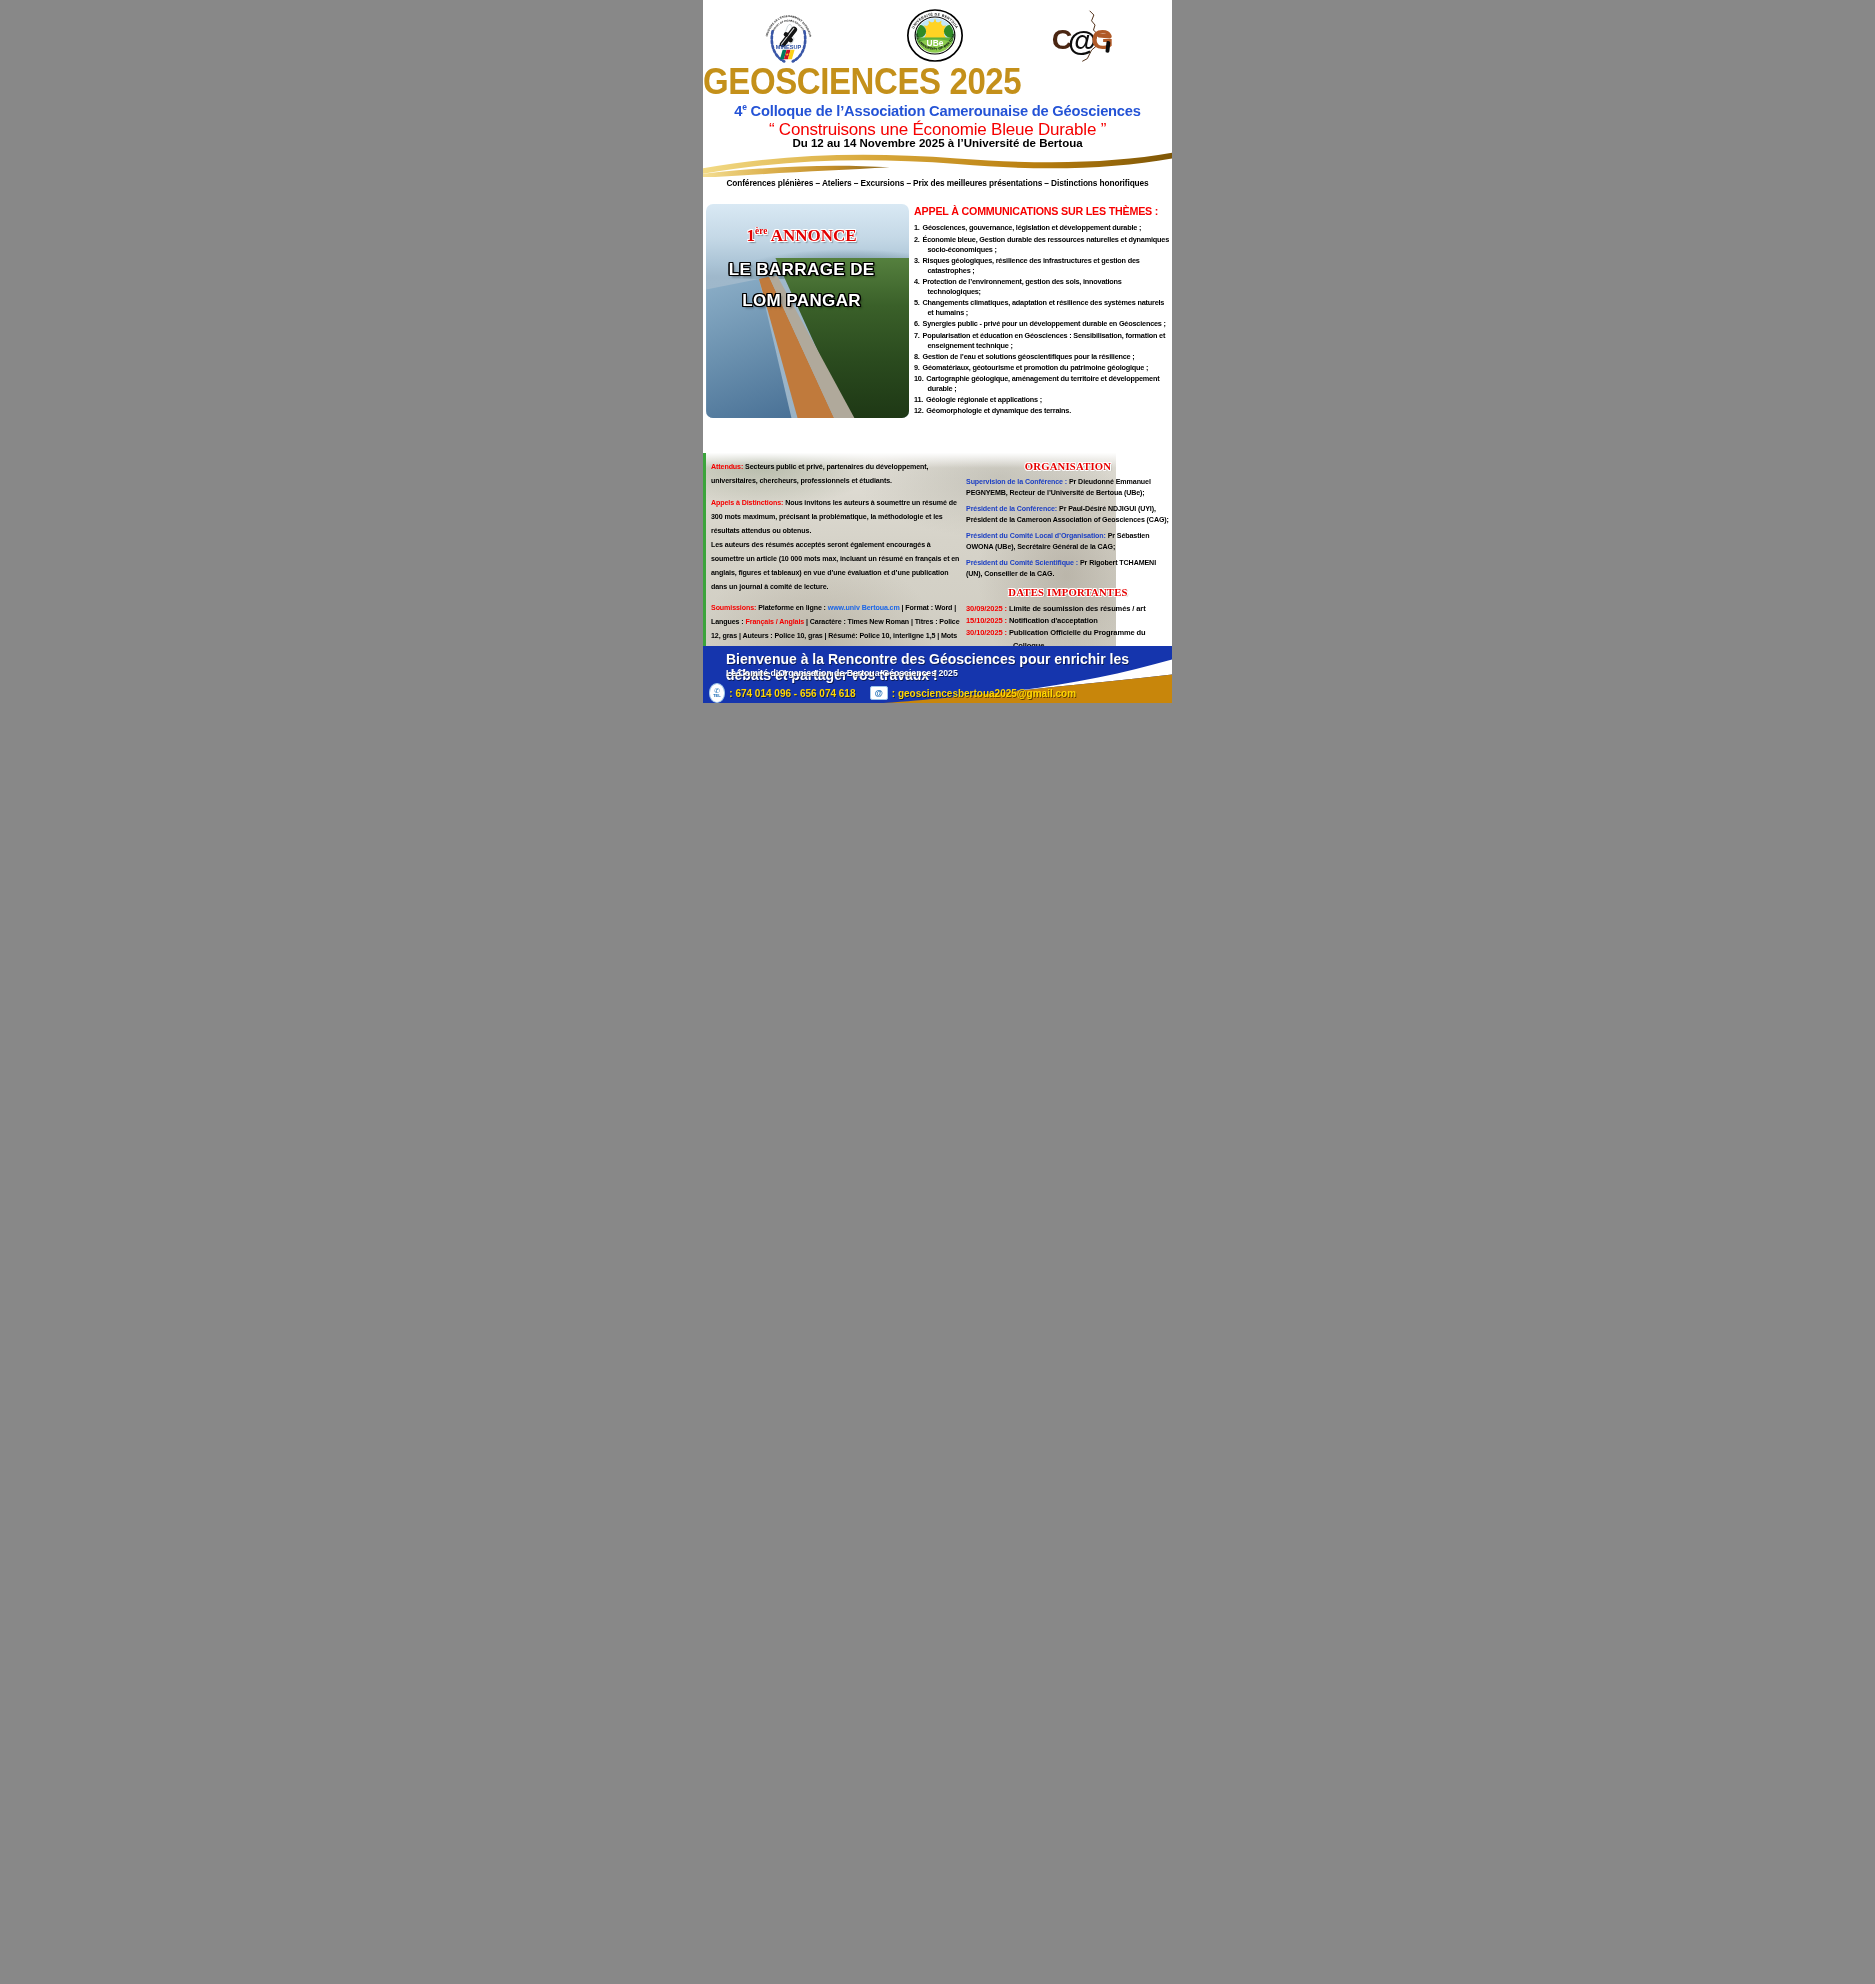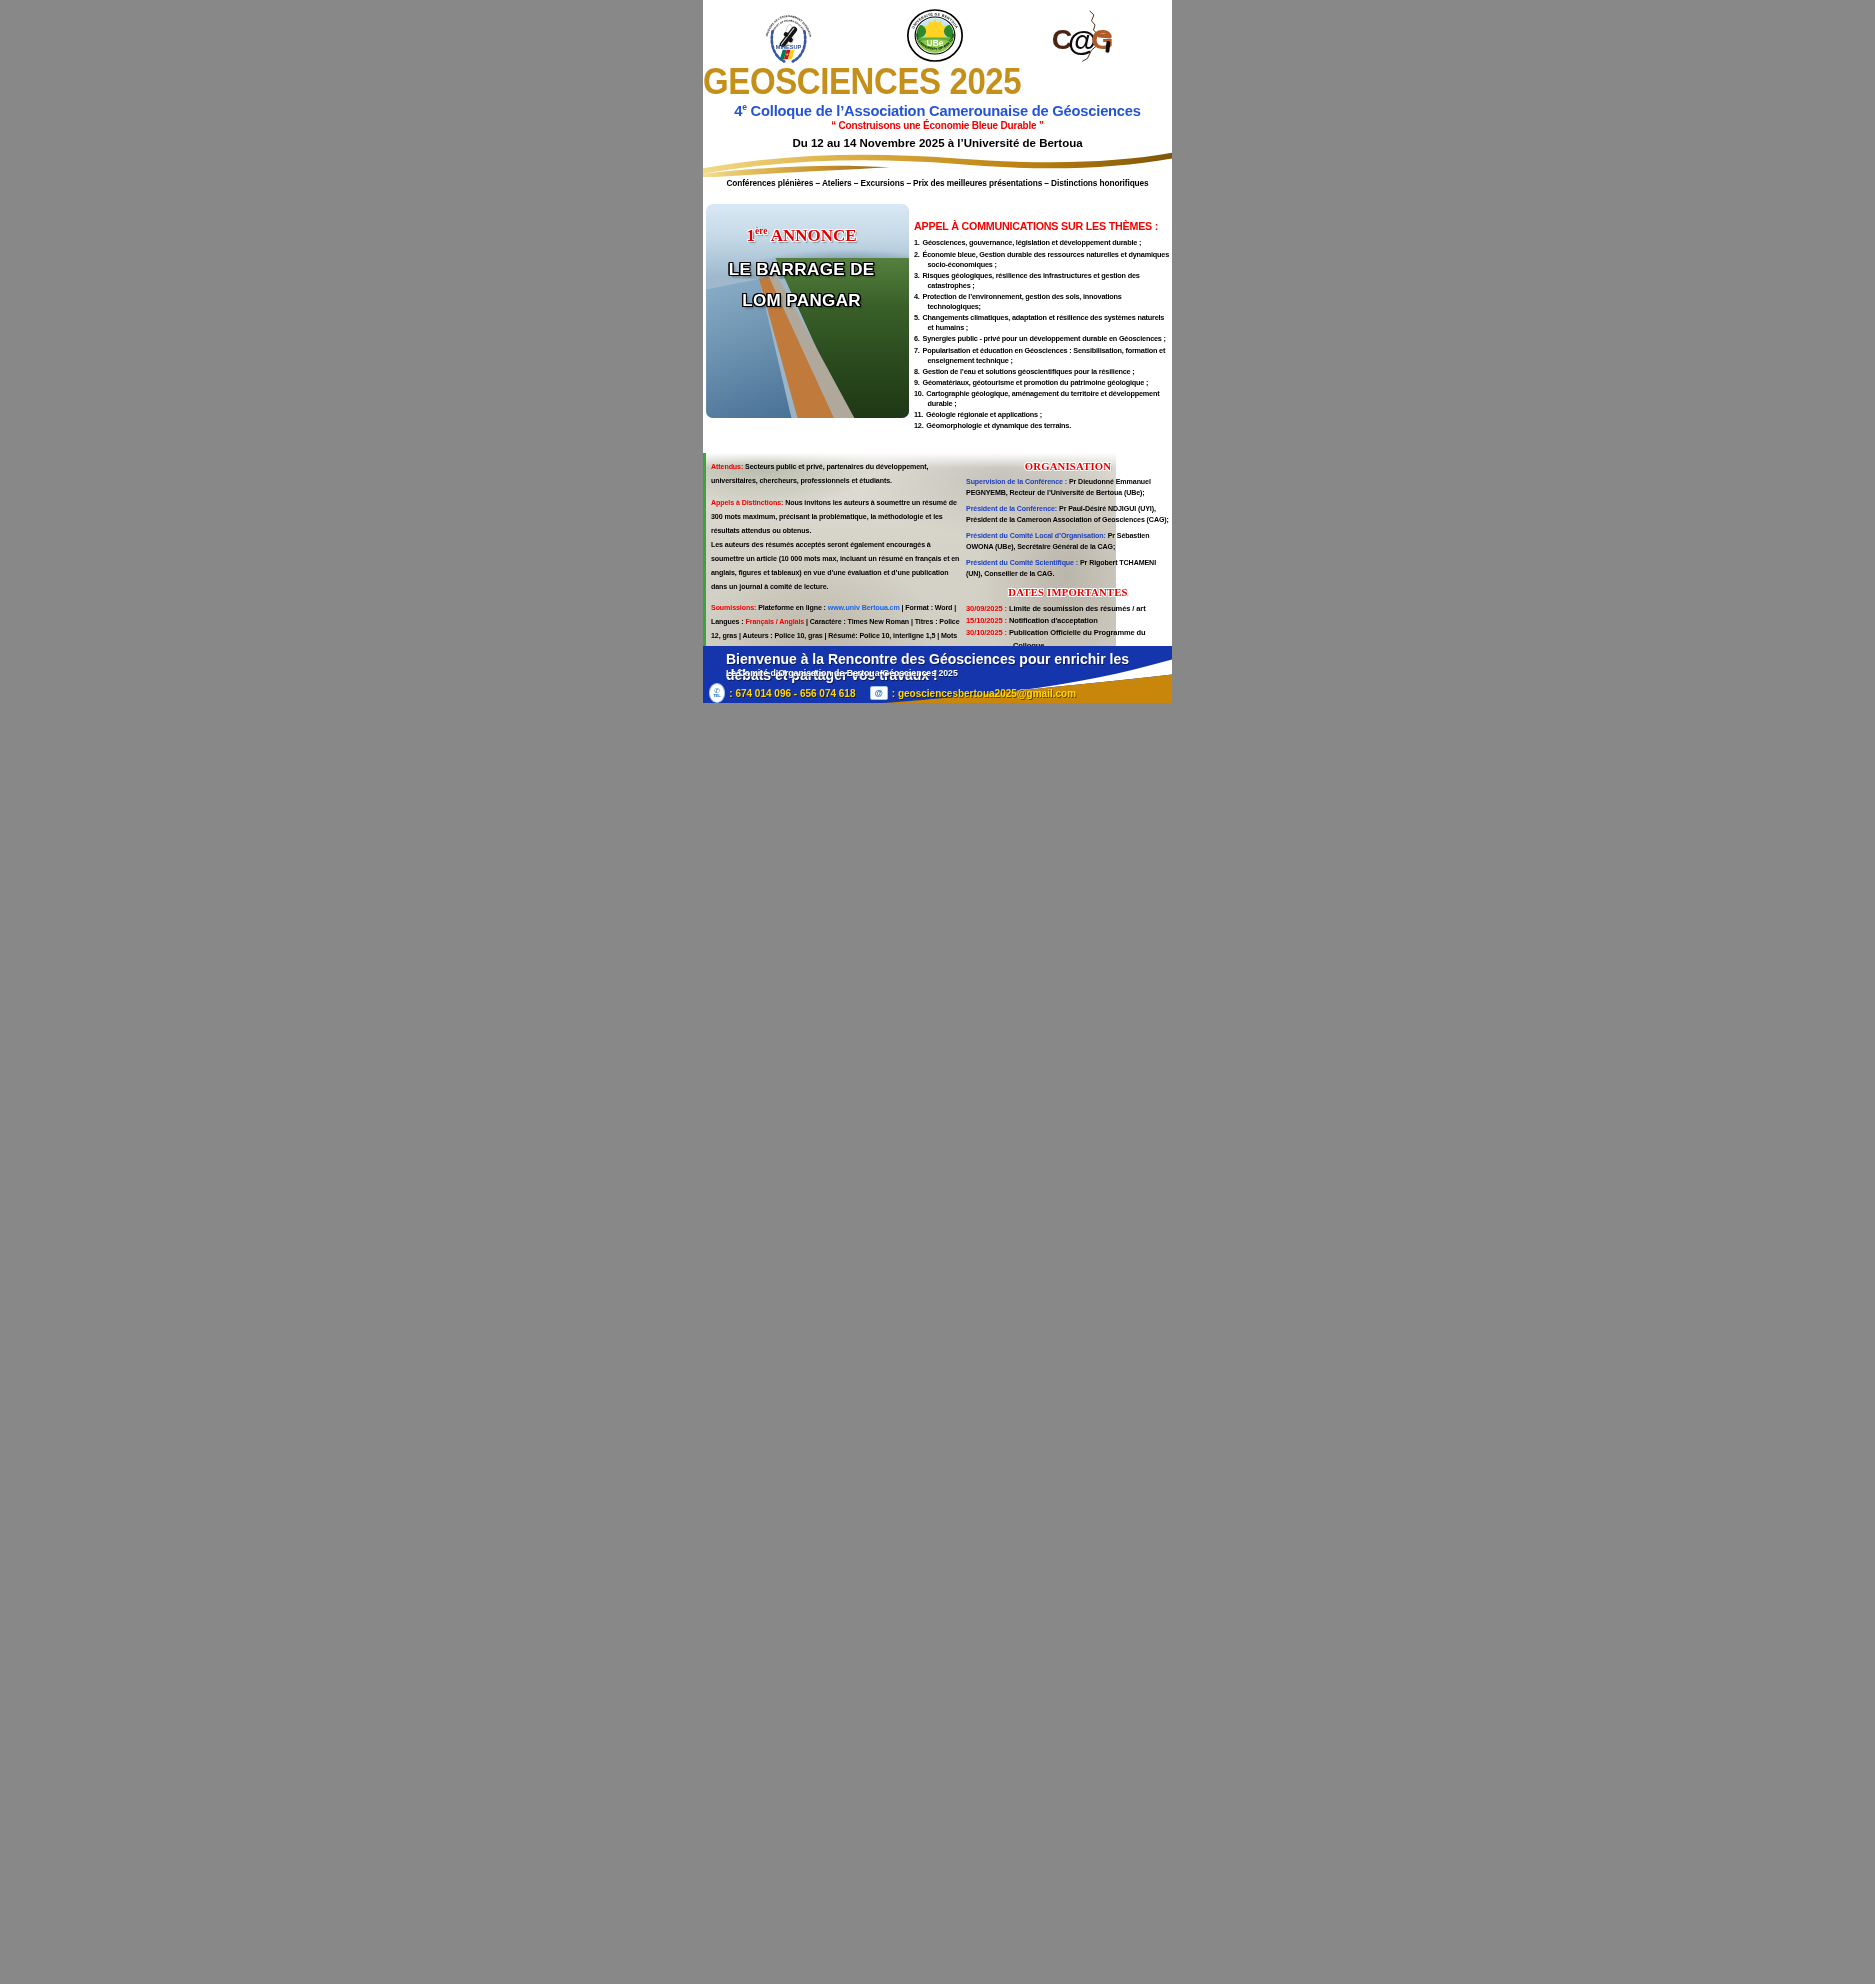--- a/index.html
+++ b/index.html
@@ -13,21 +13,21 @@
   #logo-cag{left:348px;top:9.5px;width:68px;height:54px;}
 
   
   .title{position:absolute;top:64px;left:0;width:100%;text-align:left;
          font-size:33px;font-weight:bold;color:#C4901A;line-height:1;letter-spacing:-0.4px;}
   .title .tx{display:inline-block;transform:scaleY(1.14);transform-origin:center;}
   .subtitle{position:absolute;top:102px;left:0;width:100%;text-align:center;
             font-size:14.7px;font-weight:bold;color:#2453D6;letter-spacing:-0.2px;}
   .subtitle sup{font-size:58%;vertical-align:super;}
   .quote{position:absolute;top:120px;left:0;width:100%;text-align:center;
-         font-size:10px;font-weight:bold;color:#F50000;letter-spacing:-0.2px;}
+         font-size:17px;font-weight:normal;color:#F50000;letter-spacing:-0.2px;}
   .date-line{position:absolute;top:137px;left:0;width:100%;text-align:center;
              font-size:11.5px;font-weight:bold;color:#000;}
   .swoosh{position:absolute;top:148px;left:0;width:469px;height:29px;}
   .strip{position:absolute;top:178px;left:2.4px;right:2.4px;text-align:center;
          font-size:8.3px;font-weight:bold;color:#000;letter-spacing:-0.1px;}
 
   
   .photo-card{position:absolute;left:3.2px;top:204px;width:203px;height:214px;
               border-radius:7.1px;overflow:hidden;
               background:linear-gradient(180deg,#D9E9F4 0%,#C4D8E6 16%,#ABC4D6 28%,#9FB8CB 34%,#9AB3C6 100%);}
@@ -47,21 +47,21 @@
             font-family:"Liberation Serif",serif;font-size:17px;font-weight:bold;color:#E30000;
             text-shadow:-0.8px 0 #fff,0.8px 0 #fff,0 -0.8px #fff,0 0.8px #fff,-0.8px -0.8px #fff,0.8px -0.8px #fff,-0.8px 0.8px #fff,0.8px 0.8px #fff,1.6px 1.6px 1.2px rgba(0,0,0,.35);}
   .announce sup{font-size:55%;vertical-align:super;}
   .bar-line{position:absolute;left:47%;transform:translateX(-50%);white-space:nowrap;
             font-size:17px;font-weight:bold;color:#fff;letter-spacing:0.4px;
             text-shadow:-1.2px 0 #000,1.2px 0 #000,0 -1.2px #000,0 1.2px #000,-1.2px -1.2px #000,1.2px -1.2px #000,-1.2px 1.2px #000,1.2px 1.2px #000,2px 2px 2.4px rgba(0,0,0,.45);}
   #bar1{top:56px;} #bar2{top:87px;}
 
   
   .themes{position:absolute;left:211px;top:205px;width:257px;}
-  .themes-heading{font-size:10.7px;font-weight:bold;color:#F70000;letter-spacing:-0.2px;white-space:nowrap;margin-top:15px;}
+  .themes-heading{font-size:10.7px;font-weight:bold;color:#F70000;letter-spacing:-0.2px;white-space:nowrap;}
   .theme-list{margin-top:6.4px;}
   .theme-item{font-size:7.3px;font-weight:bold;color:#000;line-height:10px;
               letter-spacing:-0.2px;padding-left:13.5px;text-indent:-13.5px;margin-bottom:1.2px;}
   .theme-item .n{margin-right:2.8px;}
 
   
   .lower{position:absolute;left:0;top:418px;width:413px;height:227px;
          background-image:
            radial-gradient(167px 64px at 14% 6%,rgba(118,134,104,.40),transparent 70%),
            radial-gradient(206px 87px at 72% 12%,rgba(150,150,138,.35),transparent 70%),

